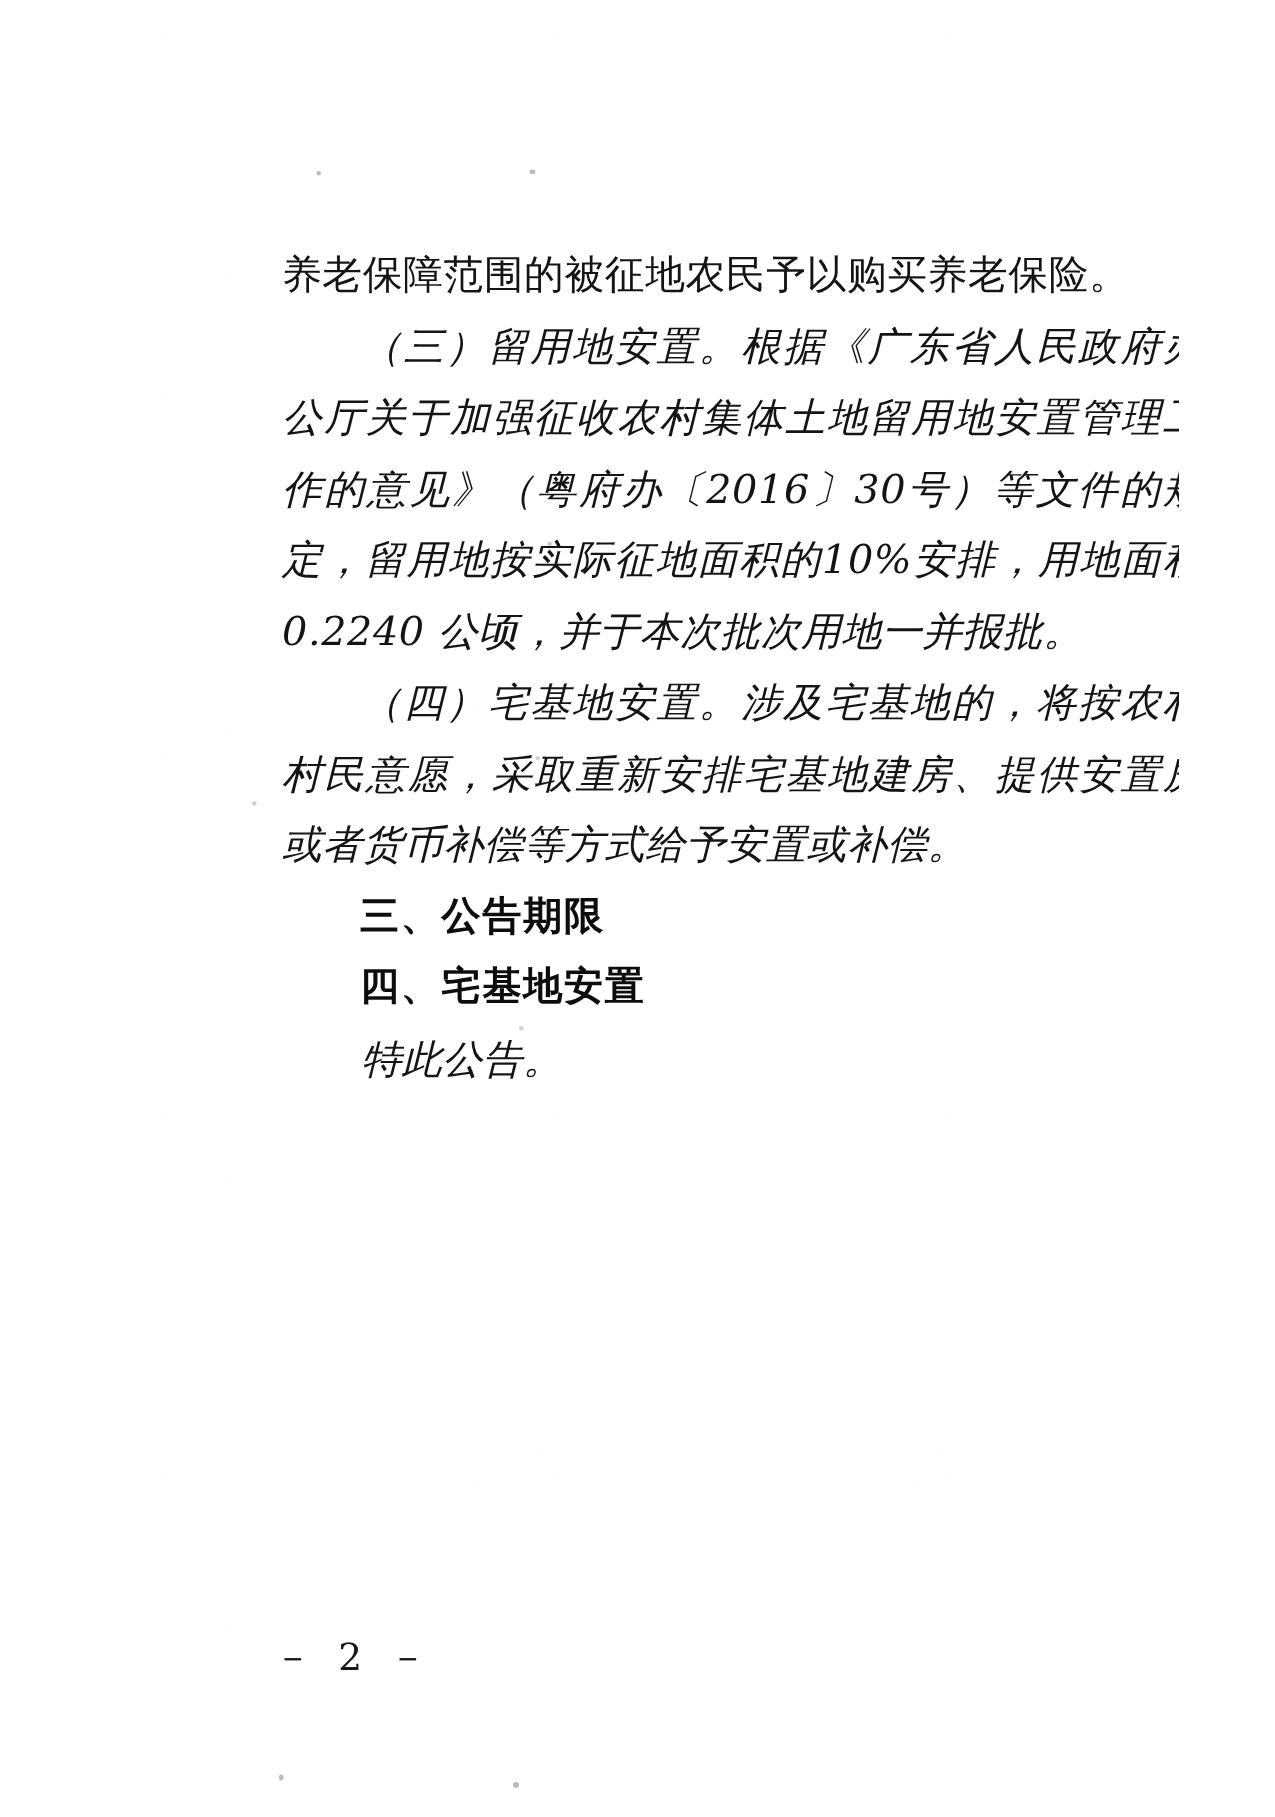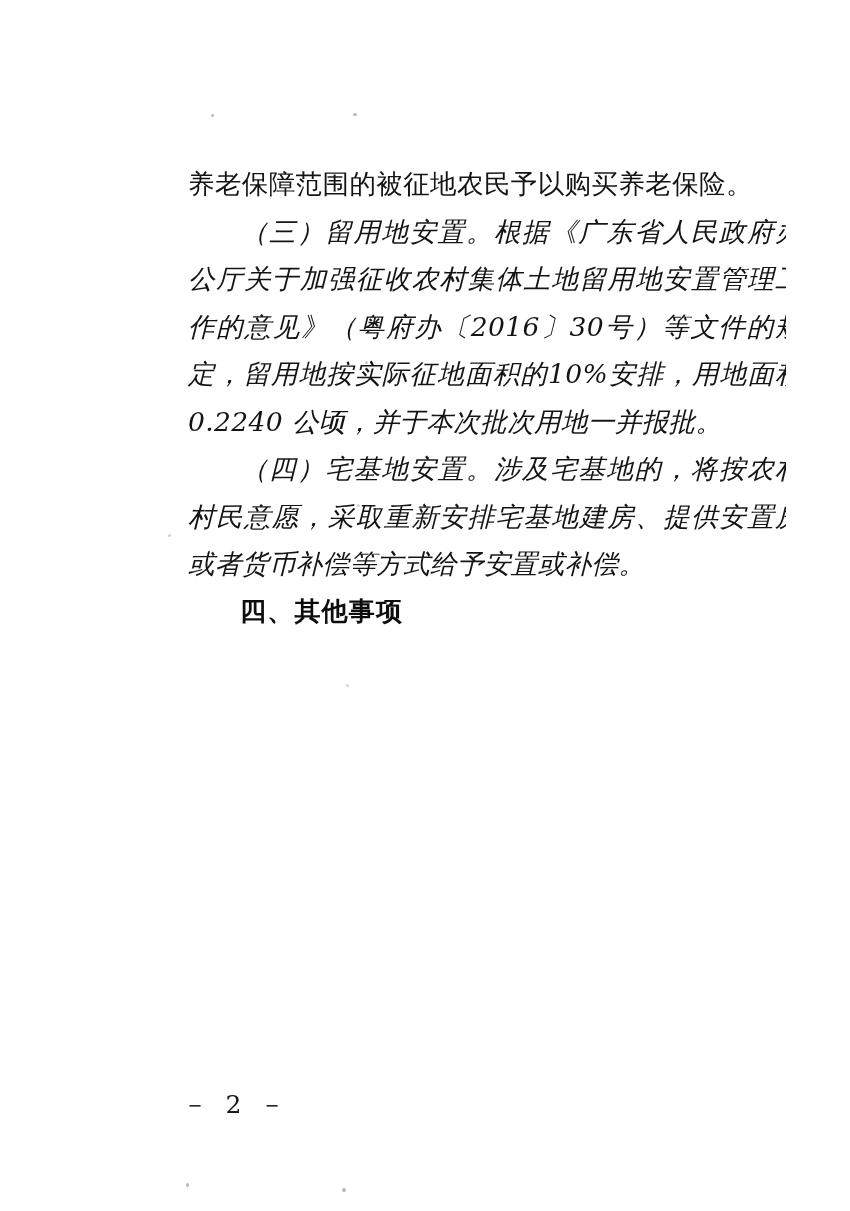--- a/index.html
+++ b/index.html
@@ -94,23 +94,25 @@
   <div class="speck" style="left:282px; top:684px;  width:3px;  height:3px; background:#d4d4d4;"></div>
 
   <div class="content">
 
     <p class="para flush">养老保障范围的被征地农民予以购买养老保险。</p>
 
     <p class="para indent">（三）留用地安置。根据《广东省人民政府办公厅关于加强征收农村集体土地留用地安置管理工作的意见》（粤府办〔2016〕30号）等文件的规定，留用地按实际征地面积的10%安排，用地面积 0.2240 公顷，并于本次批次用地一并报批。</p>
 
     <p class="para indent">（四）宅基地安置。涉及宅基地的，将按农村村民意愿，采取重新安排宅基地建房、提供安置房或者货币补偿等方式给予安置或补偿。</p>
 
+    <h2 class="heading">三、公告期限</h2>
 
 
-    <h2 class="heading">四、其他事项</h2>
+    <h2 class="heading">四、宅基地安置</h2>
 
 
+    <p class="para indent">特此公告。</p>
 
   </div>
 
   <div class="footer">－ 2 －</div>
 
 </div>
 
 </body></html>

